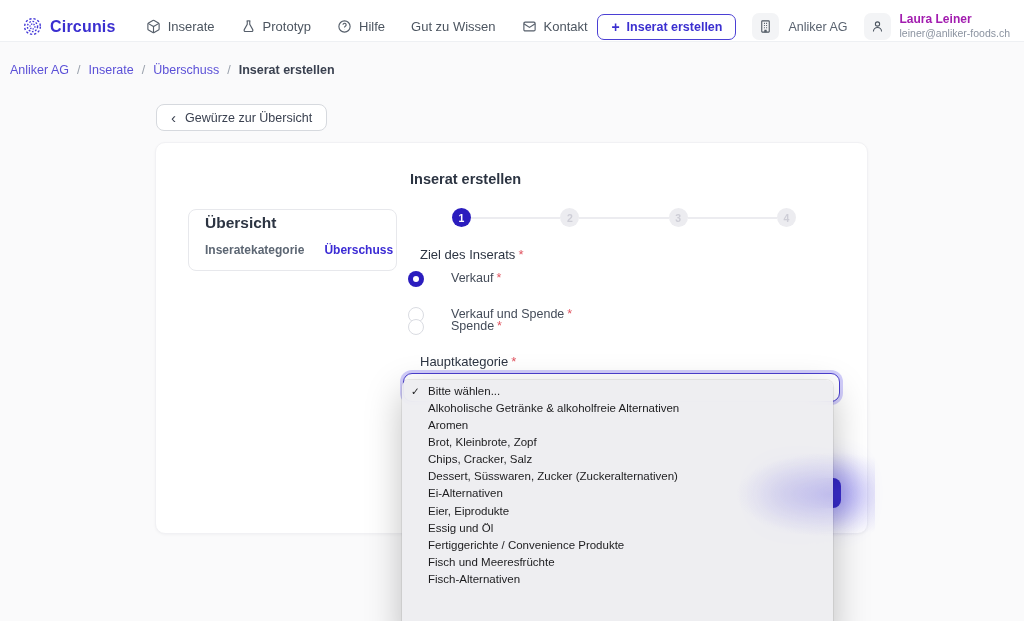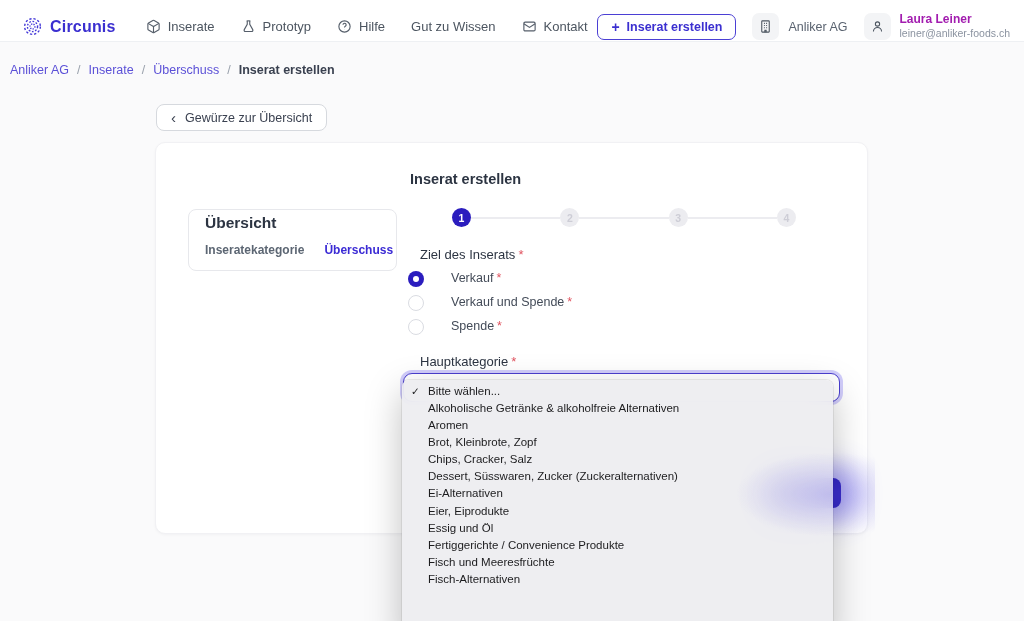--- a/index.html
+++ b/index.html
@@ -204,21 +204,21 @@
     </div>
 
     <div class="field-label" style="top:104px;">
       <span>Ziel des Inserats</span><span class="req">*</span>
     </div>
 
     <div class="radio-row" style="top:128px;">
       <span class="radio on"></span>
       <span class="radio-label"><span>Verkauf</span><span class="req">*</span></span>
     </div>
-    <div class="radio-row" style="top:152px;">
+    <div class="radio-row" style="top:164px;">
       <span class="radio off"></span>
       <span class="radio-label"><span>Verkauf und Spende</span><span class="req">*</span></span>
     </div>
     <div class="radio-row" style="top:176px;">
       <span class="radio off"></span>
       <span class="radio-label"><span>Spende</span><span class="req">*</span></span>
     </div>
 
     <div class="field-label" style="top:211px;">
       <span>Hauptkategorie</span><span class="req">*</span>

